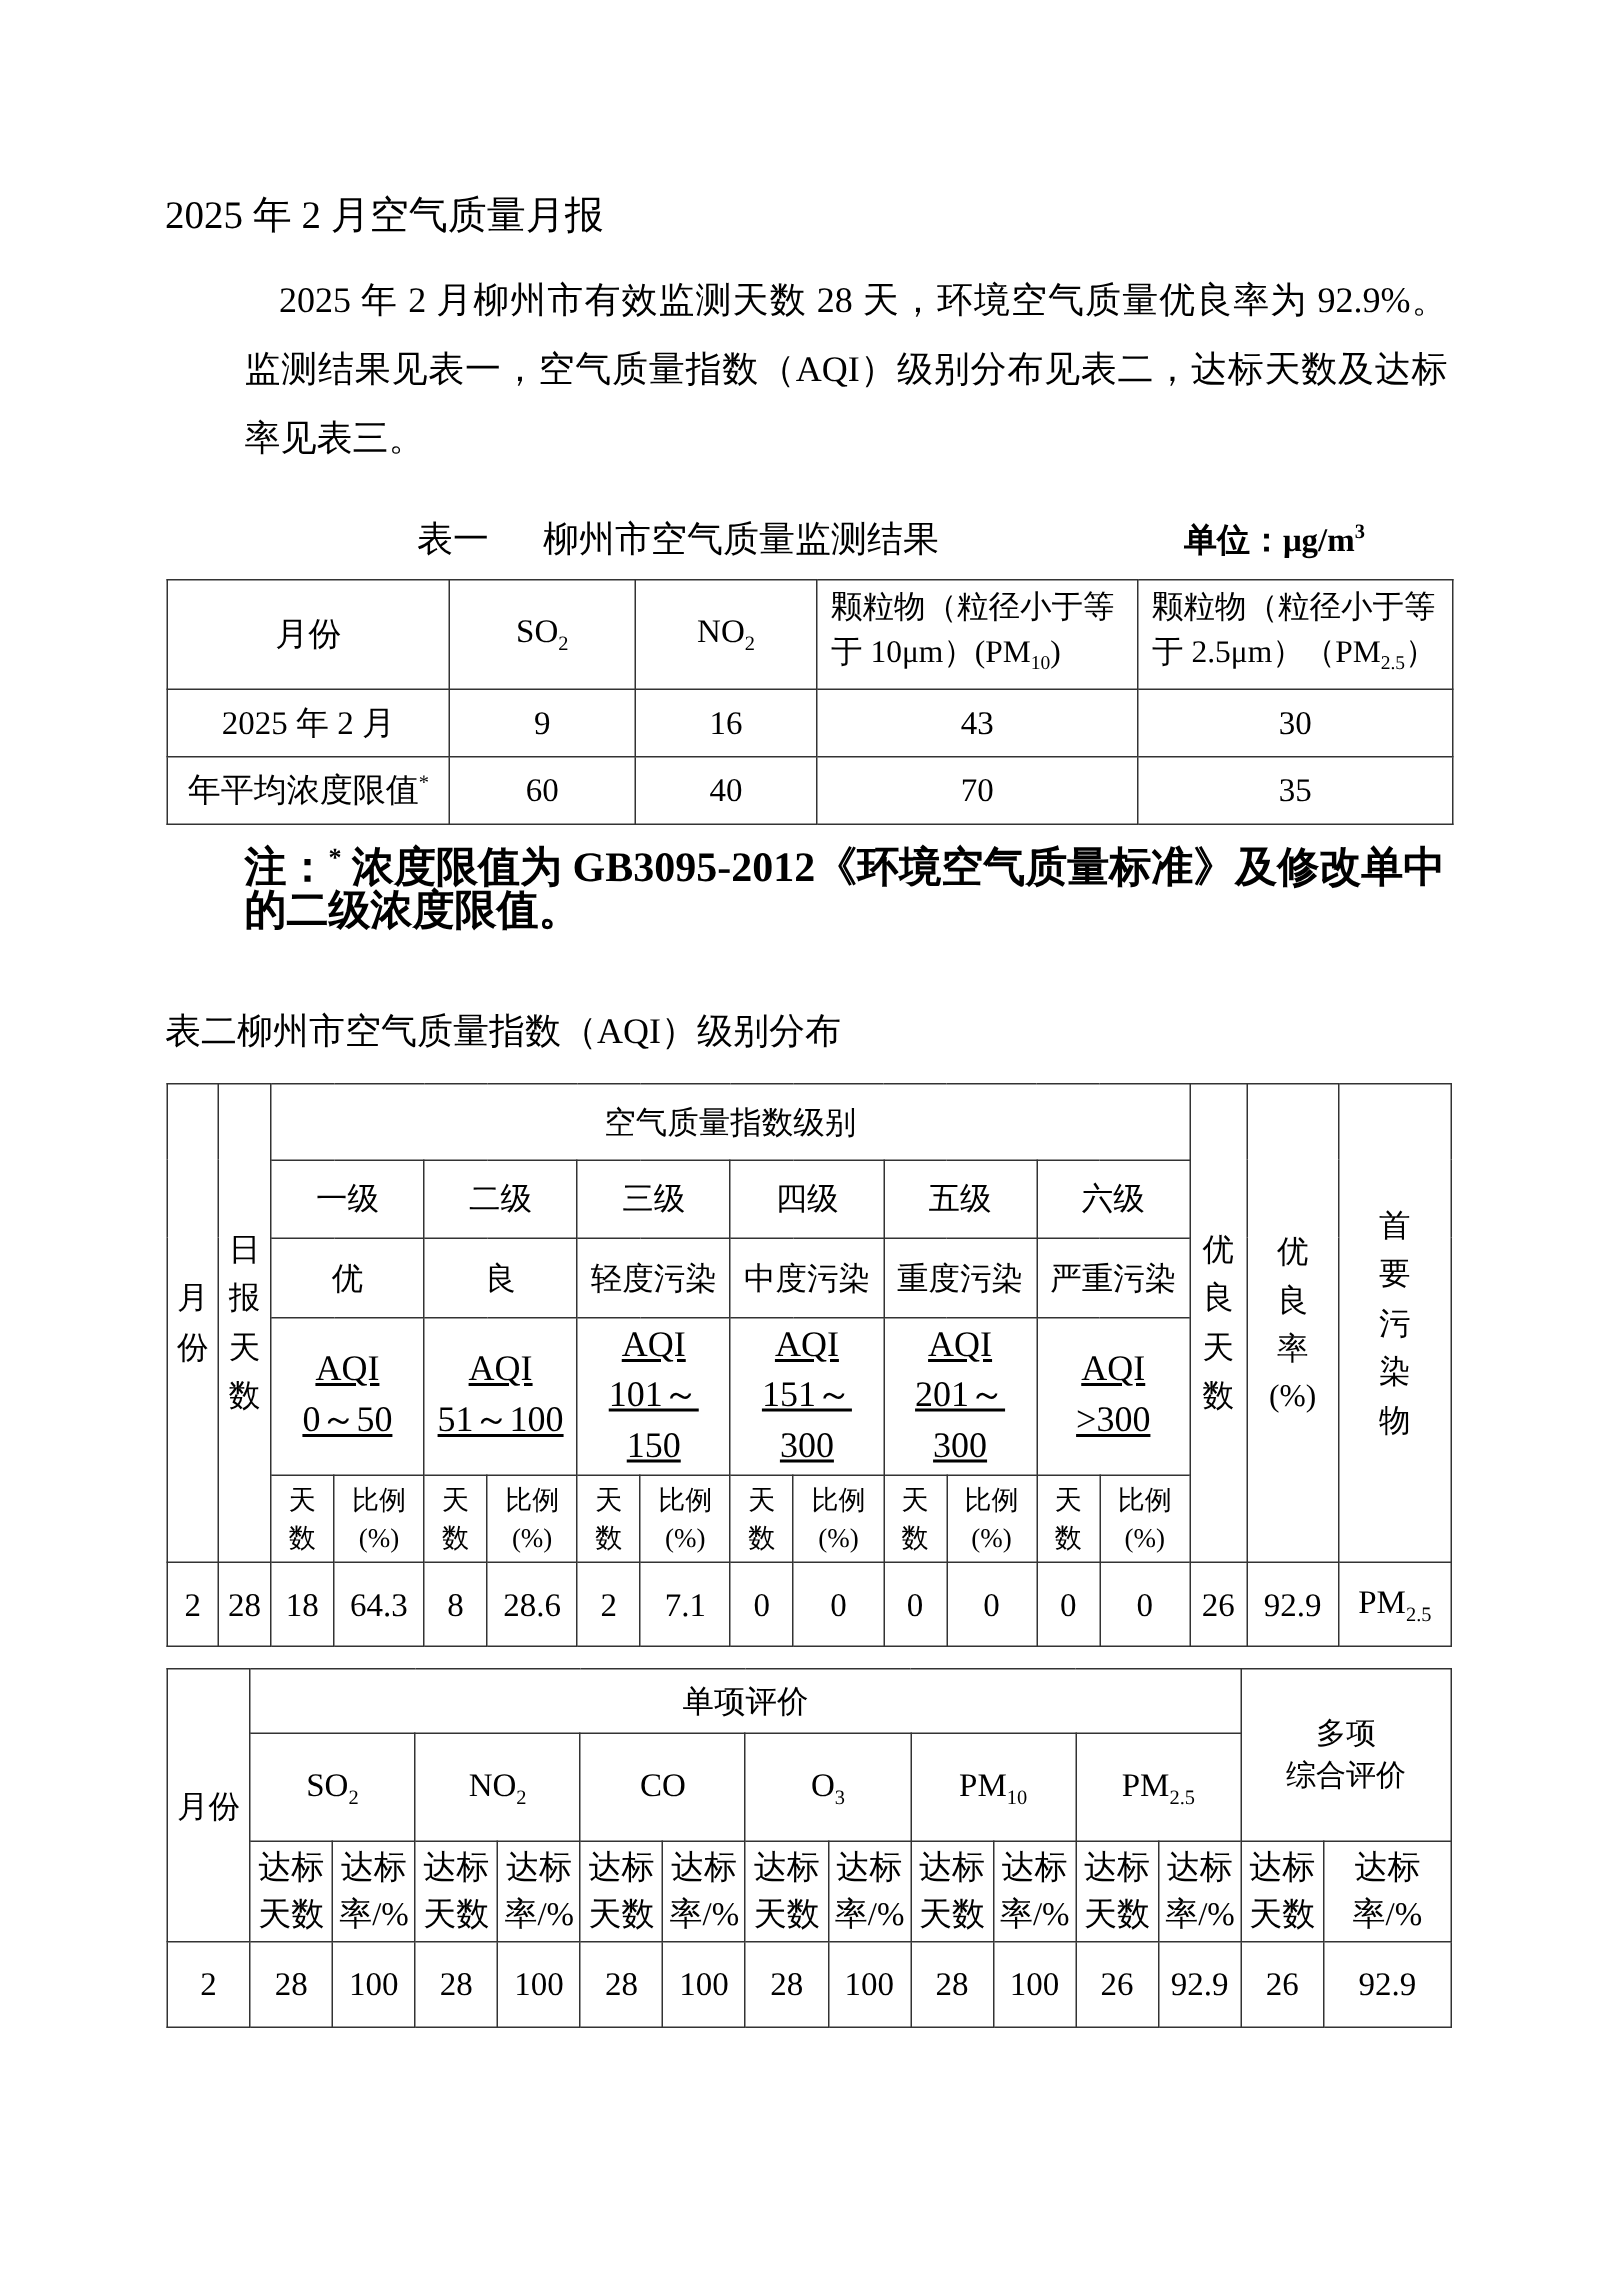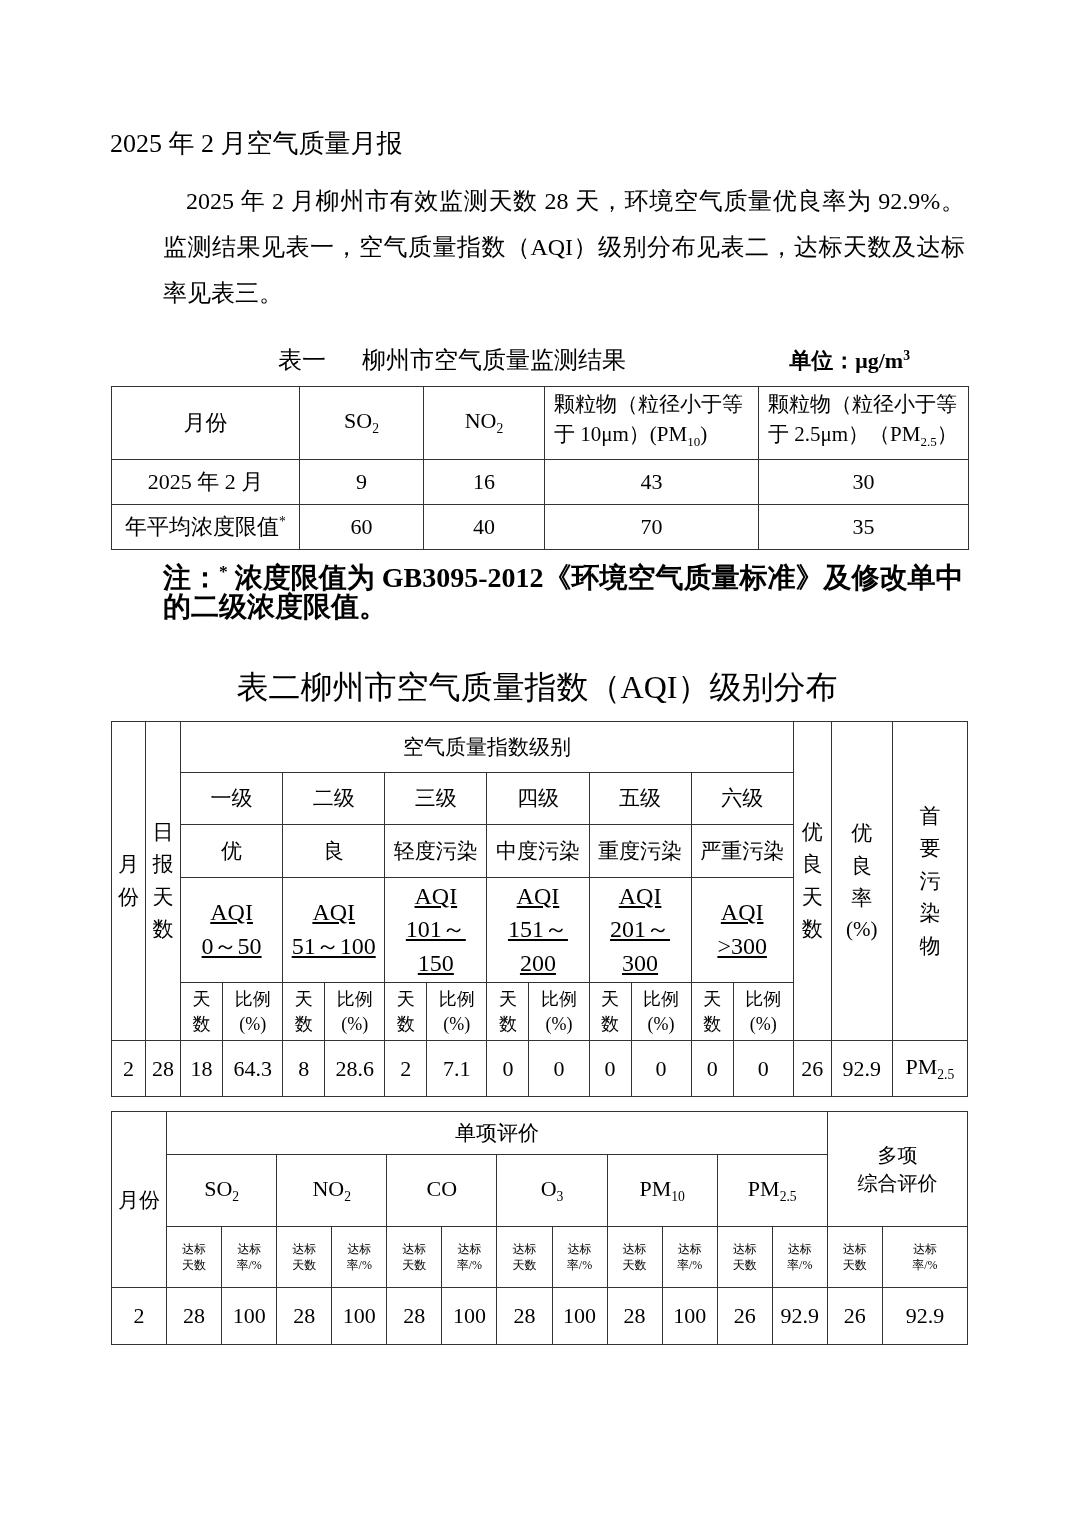--- a/index.html
+++ b/index.html
@@ -32,22 +32,22 @@
     justify-content:space-between;
     align-items:baseline;
     margin:28px 164px 0 278px;
     height:32px;
   }
   .caption { font-size:24px; line-height:32px; }
   .caption .no { margin-right:36px; }
   .unit { font-size:22px; font-weight:bold; }
   .caption-center {
     margin:50px 110px 0 110px;
-    text-align:center;
-    font-size:32px;
+    text-align:left;
+    font-size:24px;
     line-height:32px;
   }
   table {
     border-collapse:collapse;
     table-layout:fixed;
     margin-left:111px;
     empty-cells:show;
   }
   td {
     border:1px solid #333;
@@ -73,21 +73,21 @@
   .t2 .r1 { height:51px; }
   .t2 .r2 { height:52px; }
   .t2 .r3 { height:53px; }
   .t2 .r4 { height:55px; font-size:24px;text-decoration:underline; }
   .t2 .r5 { height:58px; font-size:18px; }
   .t2 .drow { height:56px; font-size:22px; }
   
   .t3 { width:857px; margin-top:14px; font-size:21px; }
   .t3 .r1 { height:43px; }
   .t3 .r2 { height:72px; font-size:22px; }
-  .t3 .r3 { height:61px; font-size:12px; }
+  .t3 .r3 { height:61px; font-size:22px; }
   .t3 .drow { height:57px; font-size:22px; }
   .t3 .multi { font-size:20px; }
   
   .l { display:block; line-height:1.4; }
   .vs {
     display:inline-block;
     width:1.08em;
     word-break:break-all;
     line-height:1.55;
     vertical-align:middle;
@@ -199,21 +199,21 @@
       <td colspan="2">
             <span class="l">AQI</span>
             <span class="l">51～100</span>
           </td>
       <td colspan="2">
             <span class="l">AQI</span>
             <span class="l">101～150</span>
           </td>
       <td colspan="2">
             <span class="l">AQI</span>
-            <span class="l">151～200</span>
+            <span class="l">151～300</span>
           </td>
       <td colspan="2">
             <span class="l">AQI</span>
             <span class="l">201～300</span>
           </td>
       <td colspan="2">
             <span class="l">AQI</span>
             <span class="l">&gt;300</span>
           </td>
     </tr>

